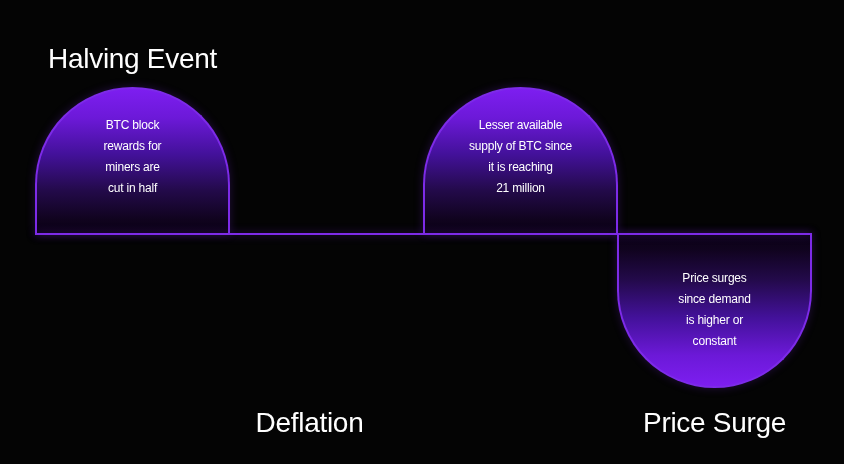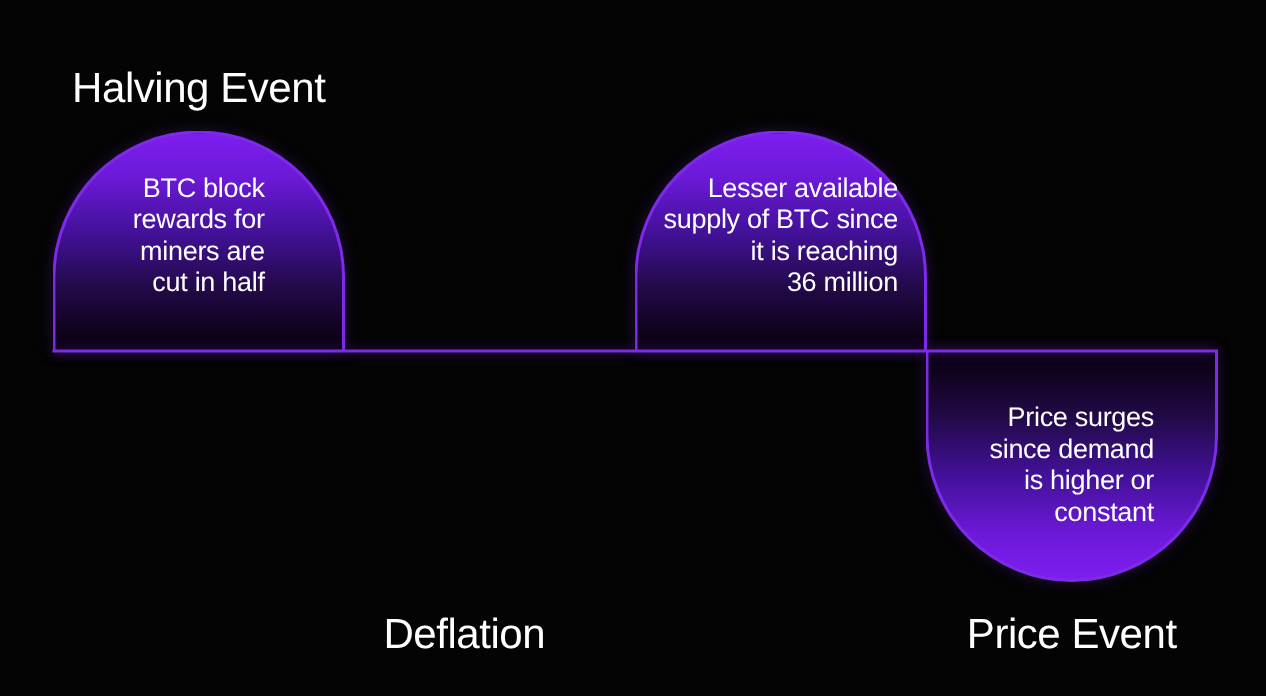--- a/index.html
+++ b/index.html
@@ -42,23 +42,23 @@
     border-radius:0 0 98px 98px;
     background:linear-gradient(to bottom,
       var(--dark) 0%, #10031e 10%, #230a4a 30%,
       #43119a 55%, #6c19d8 80%, var(--bright) 100%);
     box-shadow:0 0 10px rgba(125,43,232,.25);
     display:flex;align-items:center;justify-content:center;
     padding-top:0;
   }
   .dome-body{
     color:var(--text);
-    font-size:18px;
+    font-size:12px;
     line-height:21px;
-    text-align:right;
+    text-align:center;
     white-space:pre-line;
     letter-spacing:-0.2px;
   }
   
   .baseline{
     position:absolute;
     left:35px;top:233px;
     width:777px;height:2px;
     background:var(--accent);
     box-shadow:0 0 8px rgba(125,43,232,.5);
@@ -89,32 +89,32 @@
 rewards for
 miners are
 cut in half</div>
   </div>
 
 
   <div class="dome up" style="left:423px">
     <div class="dome-body">Lesser available
 supply of BTC since
 it is reaching
-36 million</div>
+21 million</div>
   </div>
 
   <div class="dome down" style="left:617px">
     <div class="dome-body">Price surges
 since demand
 is higher or
 constant</div>
   </div>
 
   <div class="baseline"></div>
 
   <div class="title top" style="left:35px">Halving Event</div>
 
 
   <div class="title bottom" style="left:212px">Deflation</div>
 
-  <div class="title bottom" style="left:617px">Price Event</div>
+  <div class="title bottom" style="left:617px">Price Surge</div>
 
 </div>
 
 </body></html>

